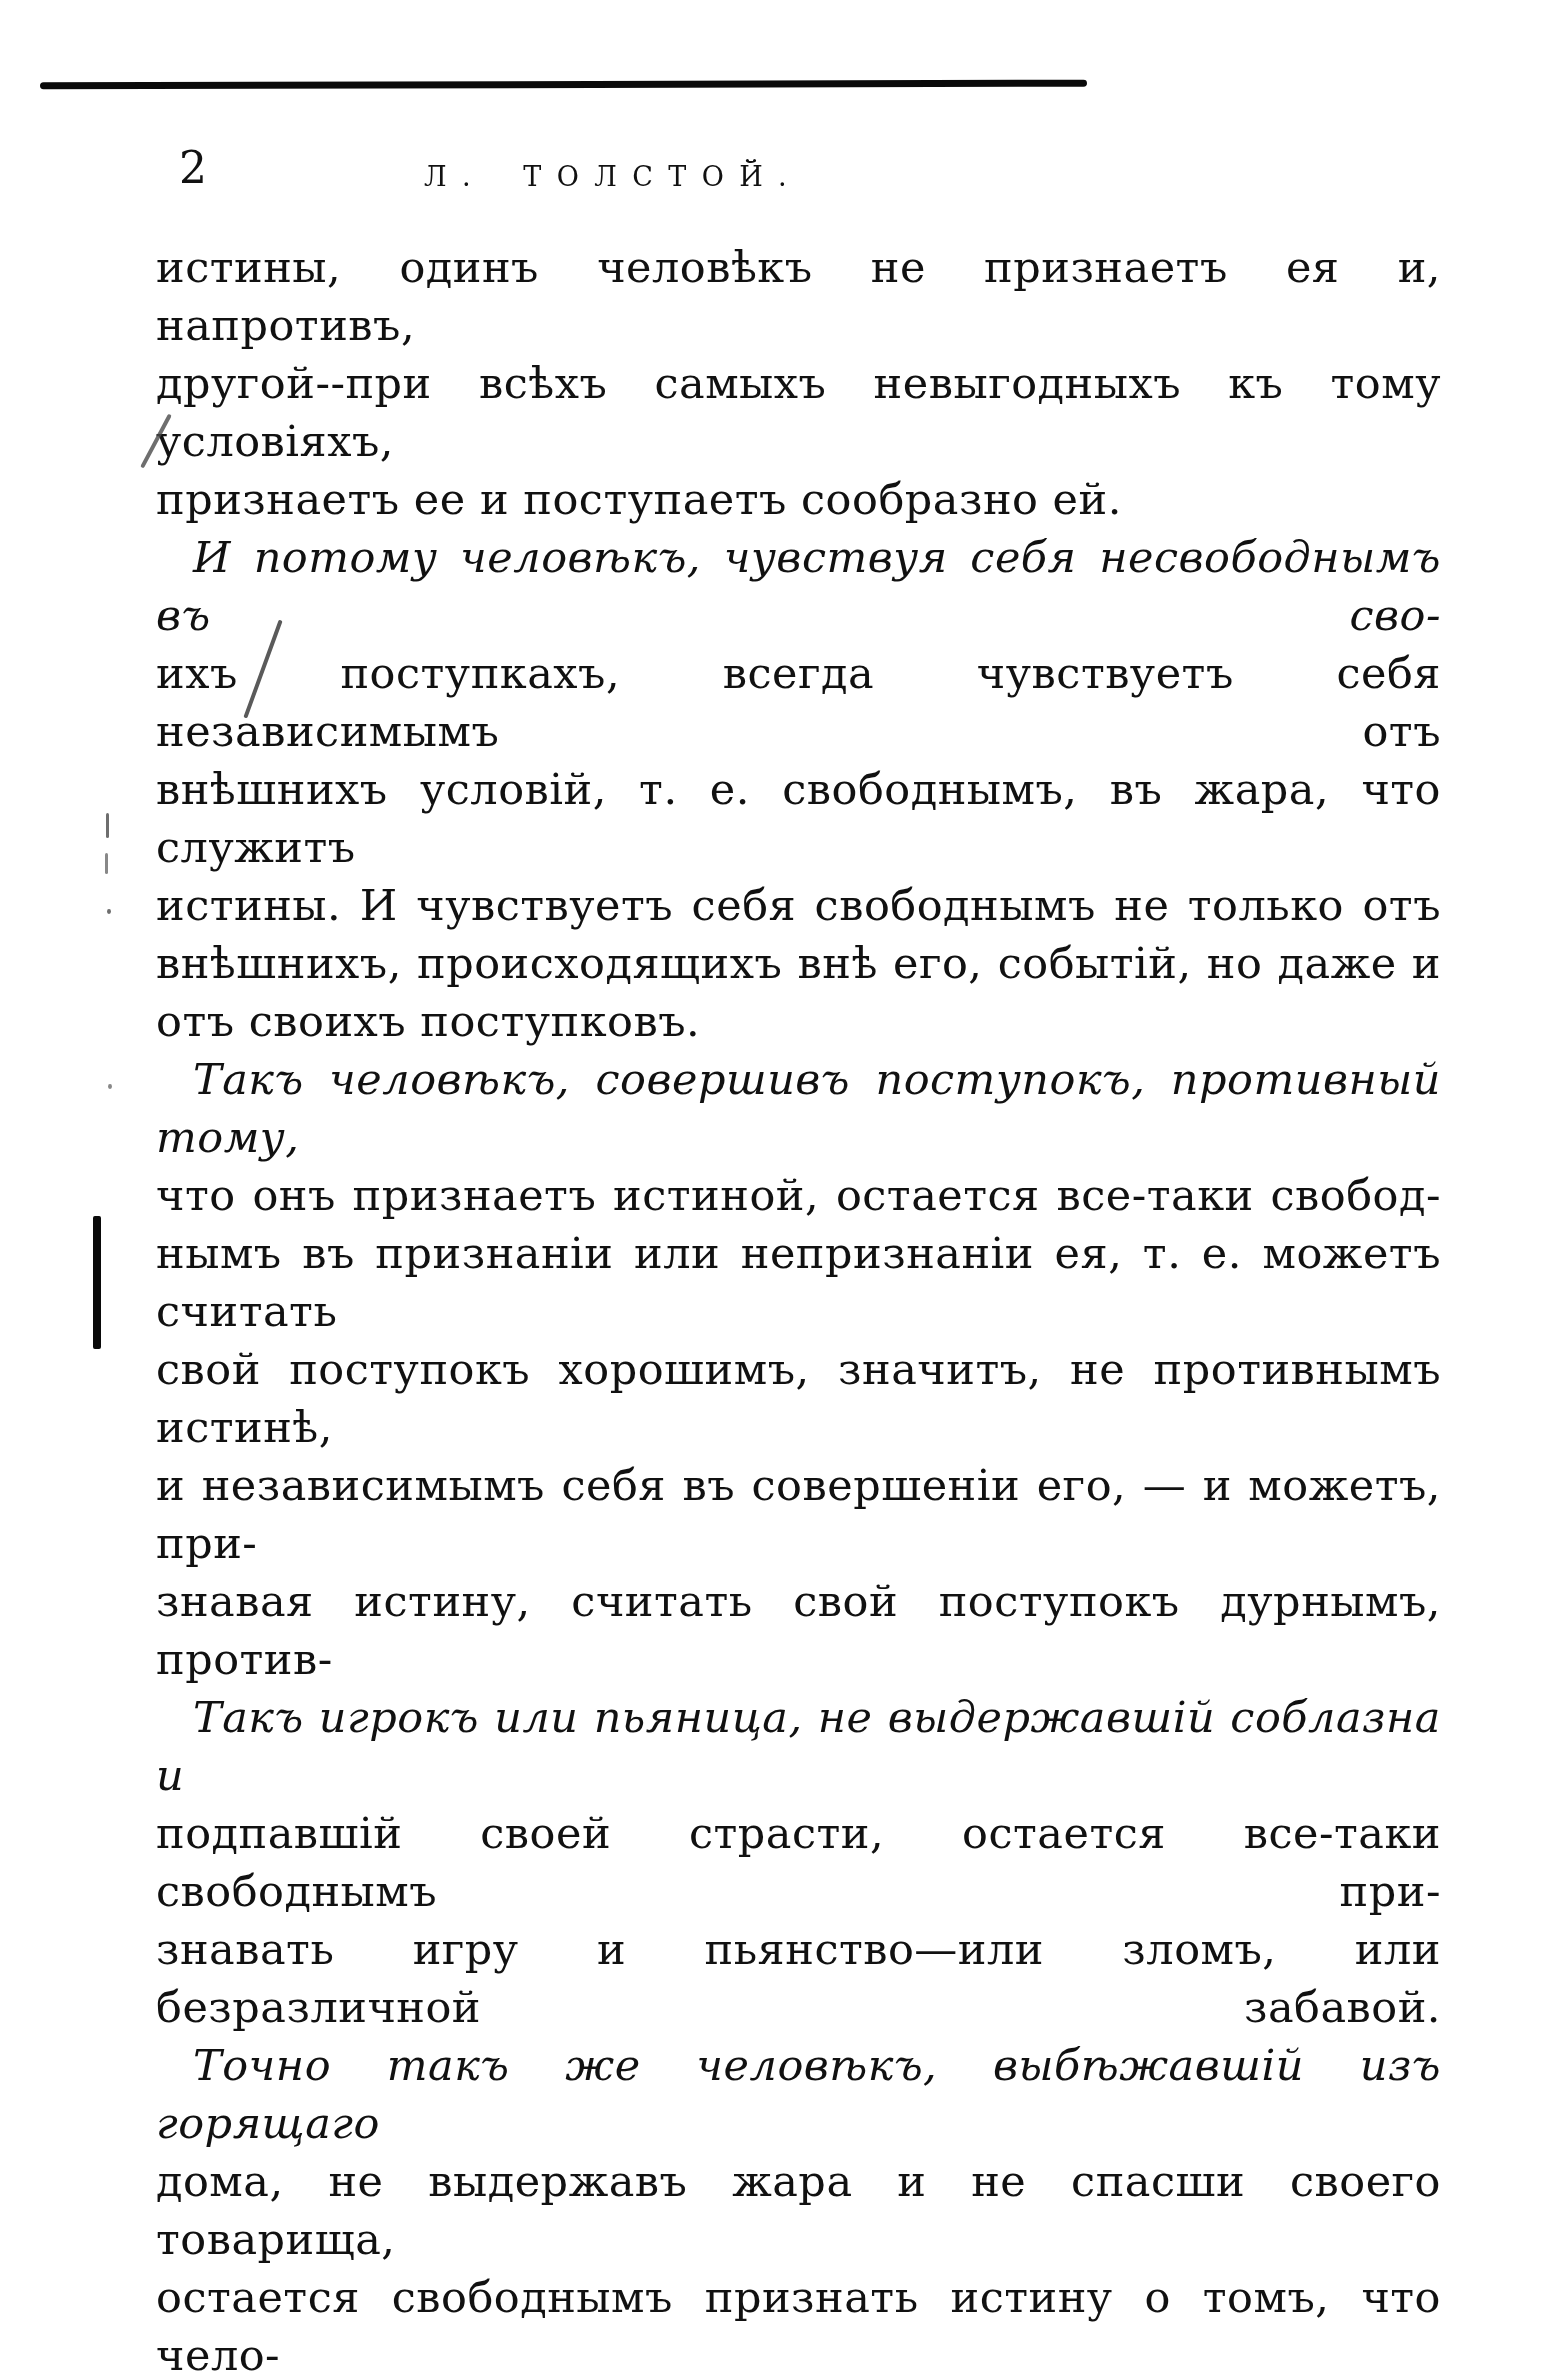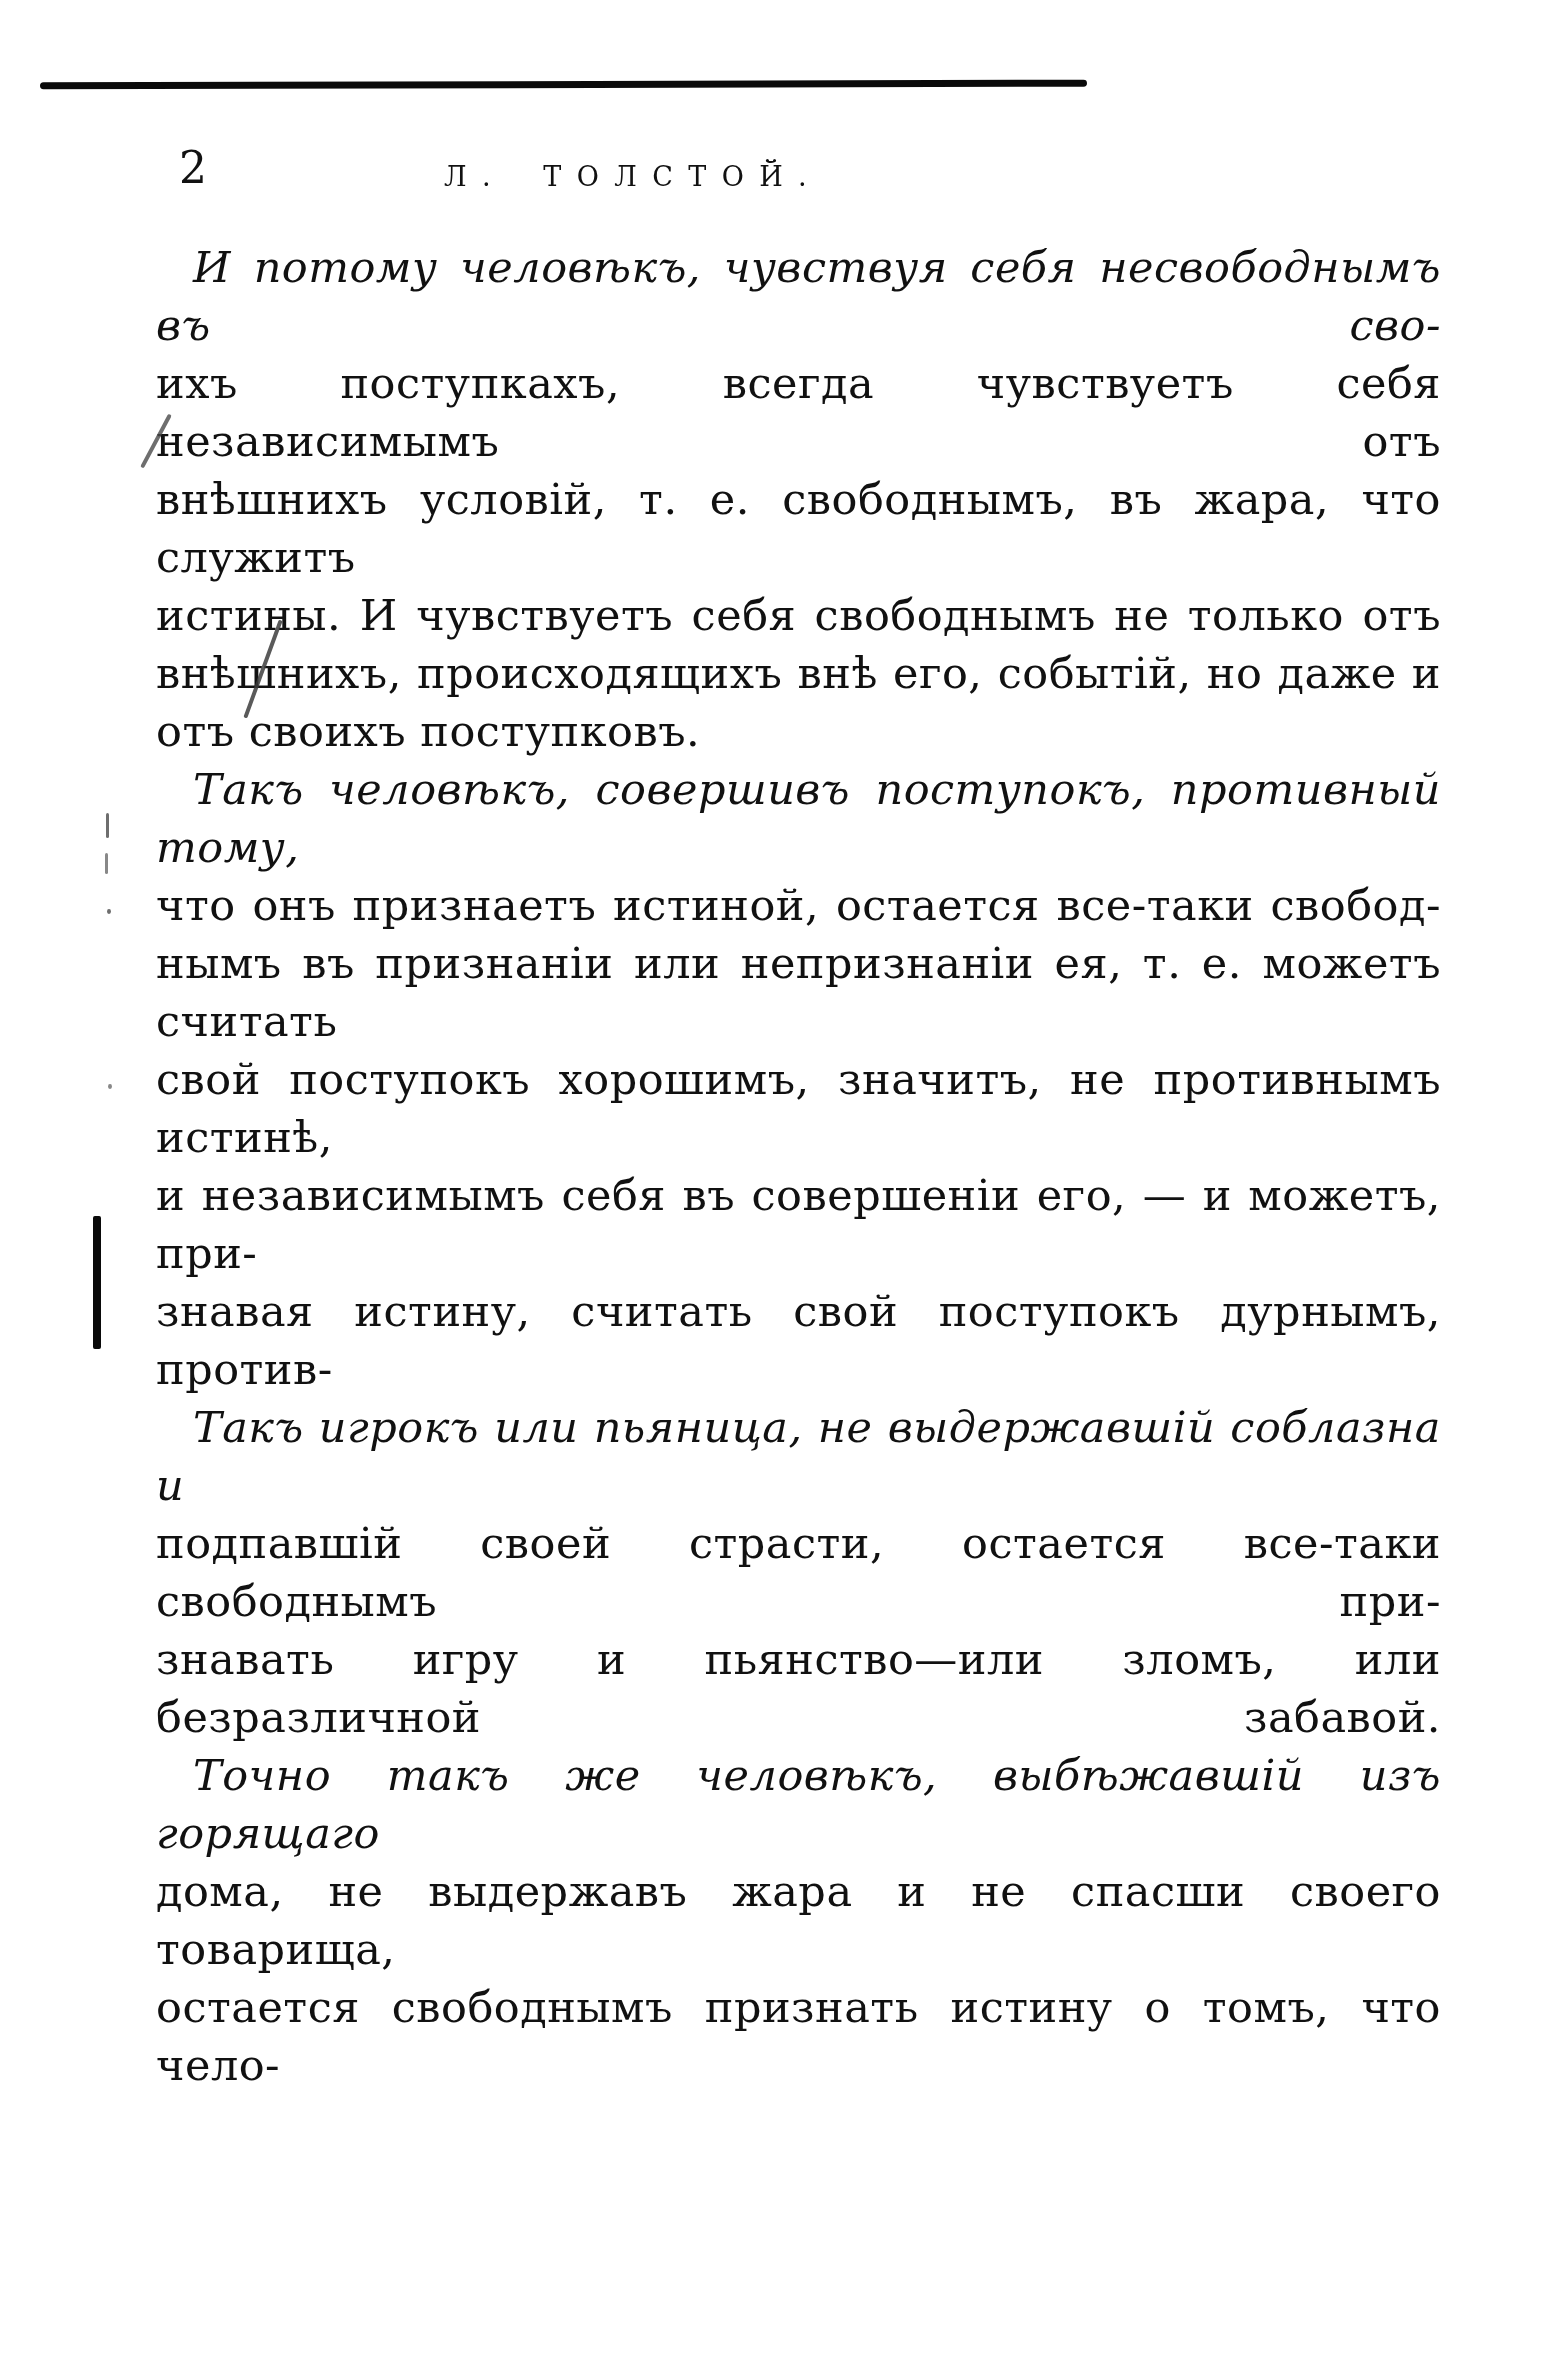--- a/index.html
+++ b/index.html
@@ -25,21 +25,21 @@
   }
   .page-number {
     position: absolute;
     left: 179px;
     top: 146px;
     font-size: 44px;
     line-height: 1;
   }
   .running-title {
     position: absolute;
-    left: 444px;
+    left: 424px;
     top: 163px;
     font-size: 27px;
     line-height: 1;
     letter-spacing: 15.4px;
     word-spacing: 13.4px;
     white-space: nowrap;
   }
 
   
   .text-block {
@@ -124,20 +124,25 @@
 <body>
 
 <div class="page">
 
   <div class="header">
     <div class="page-number">2</div>
     <div class="running-title">Л. ТОЛСТОЙ.</div>
   </div>
 
   <div class="text-block">
+      <div class="paragraph">
+        <div class="line">истины, одинъ человѣкъ не признаетъ ея и, напротивъ,</div>
+        <div class="line">другой--при всѣхъ самыхъ невыгодныхъ къ тому условіяхъ,</div>
+        <div class="line last">признаетъ ее и поступаетъ сообразно ей.</div>
+      </div>
       <div class="paragraph indent">
         <div class="line">И потому человѣкъ, чувствуя себя несвободнымъ въ сво-</div>
         <div class="line">ихъ поступкахъ, всегда чувствуетъ себя независимымъ отъ</div>
         <div class="line">внѣшнихъ условій, т. е. свободнымъ, въ жара, что служитъ</div>
         <div class="line">истины. И чувствуетъ себя свободнымъ не только отъ</div>
         <div class="line">внѣшнихъ, происходящихъ внѣ его, событій, но даже и</div>
         <div class="line last">отъ своихъ поступковъ.</div>
       </div>
       <div class="paragraph indent">
         <div class="line">Такъ человѣкъ, совершивъ поступокъ, противный тому,</div>

